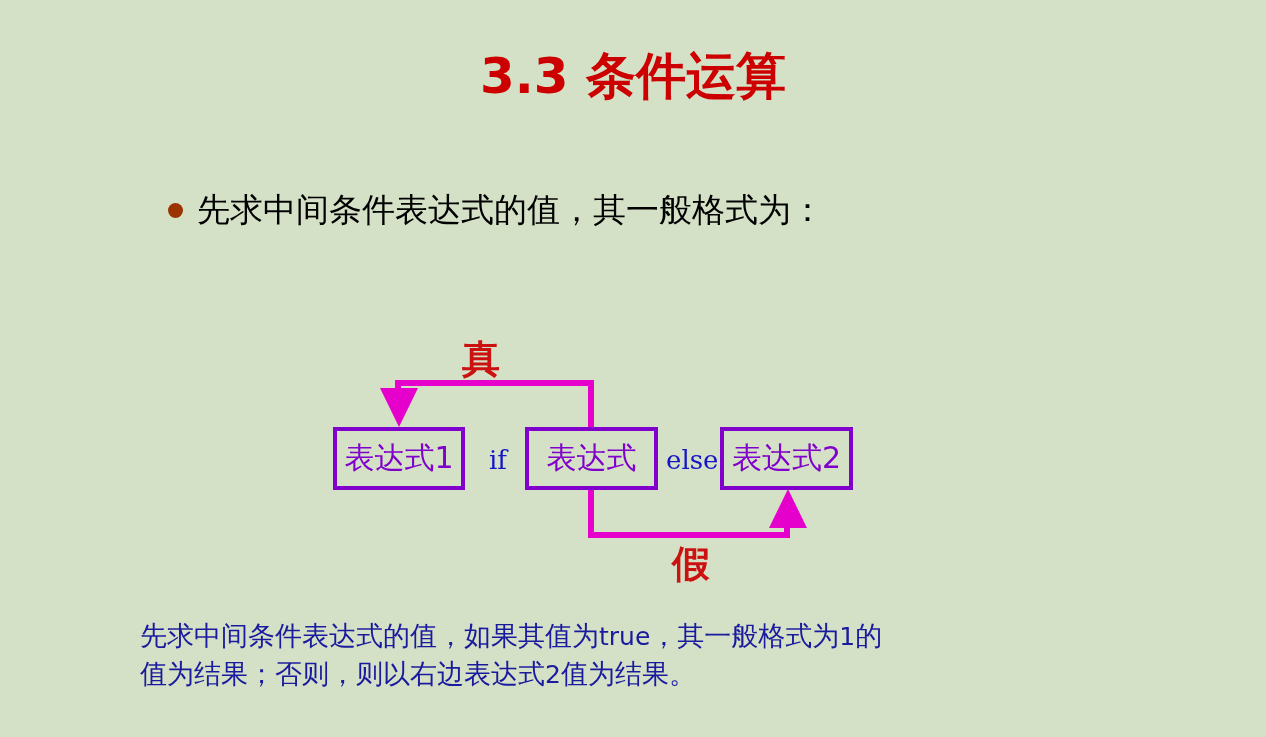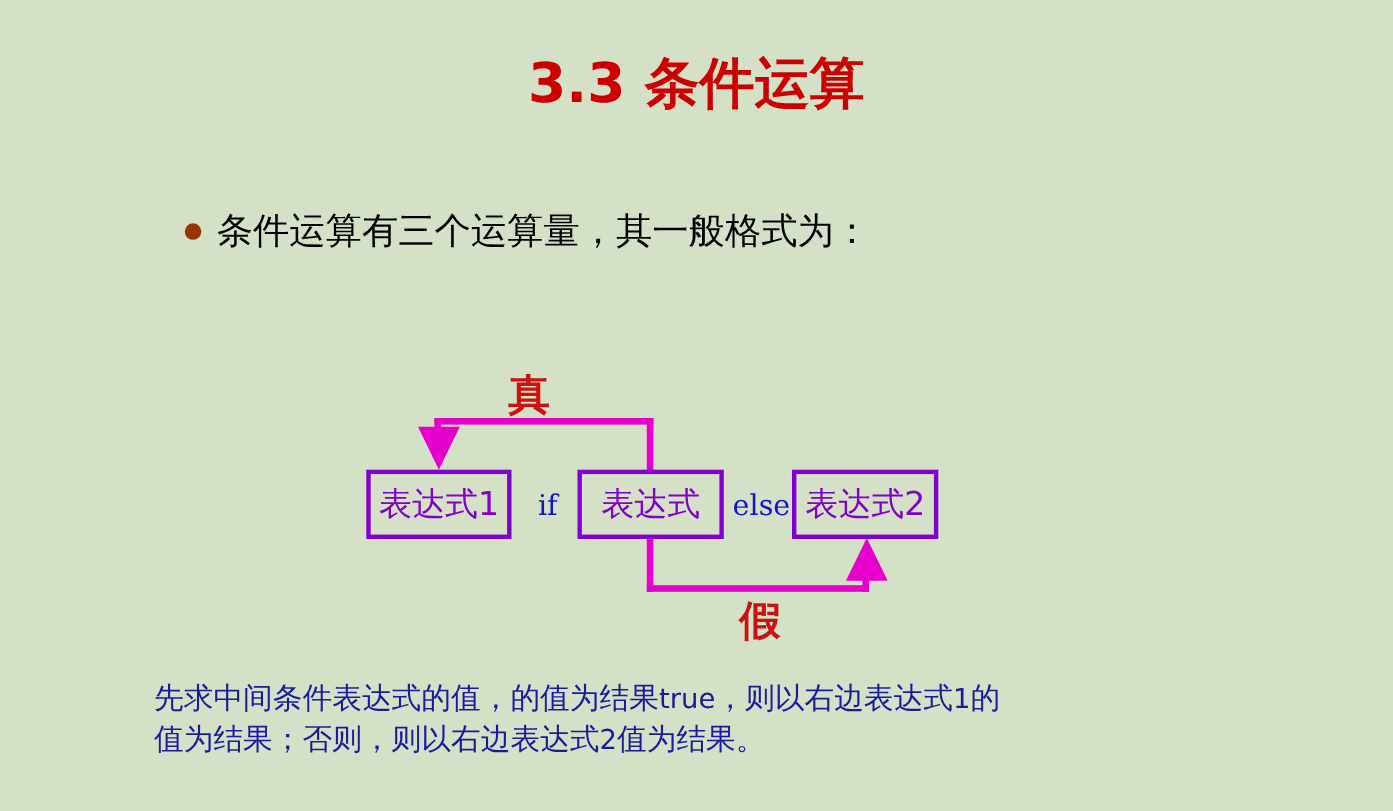--- a/index.html
+++ b/index.html
@@ -182,21 +182,21 @@
 <div class="slide">
 
   <div class="title">
     <span class="num">3.3</span><span> </span><span>条件运算</span>
   </div>
 
   <div class="bullets">
 
     <div class="bullet-row">
       <span class="bullet-dot"></span>
-      <span class="bullet-text">条件运算有三个运算量，其一般格式为：</span>
+      <span class="bullet-text">先求中间条件表达式的值，其一般格式为：</span>
     </div>
 
 
   </div>
 
   <div class="diagram">
 
     <div class="wire" id="wire-true-horiz"></div>
     <div class="wire" id="wire-true-up"></div>
     <div class="wire" id="wire-true-down"></div>
@@ -213,16 +213,16 @@
 
     <div class="conn-label" id="label-if">if</div>
     <div class="conn-label" id="label-else">else</div>
 
     <div class="branch-label" id="label-true">真</div>
     <div class="branch-label" id="label-false">假</div>
 
   </div>
 
   <div class="caption">
-    <span>先求中间条件表达式的值，的值为结果</span><span class="kw2">true</span><span>，则以右边表达式</span><span class="kw2">1</span><span>的</span><br><span>值为结果；否则，则以右边表达式</span><span class="kw2">2</span><span>值为结果。</span>
+    <span>先求中间条件表达式的值，如果其值为</span><span class="kw2">true</span><span>，其一般格式为</span><span class="kw2">1</span><span>的</span><br><span>值为结果；否则，则以右边表达式</span><span class="kw2">2</span><span>值为结果。</span>
   </div>
 
 </div>
 
 </body></html>

